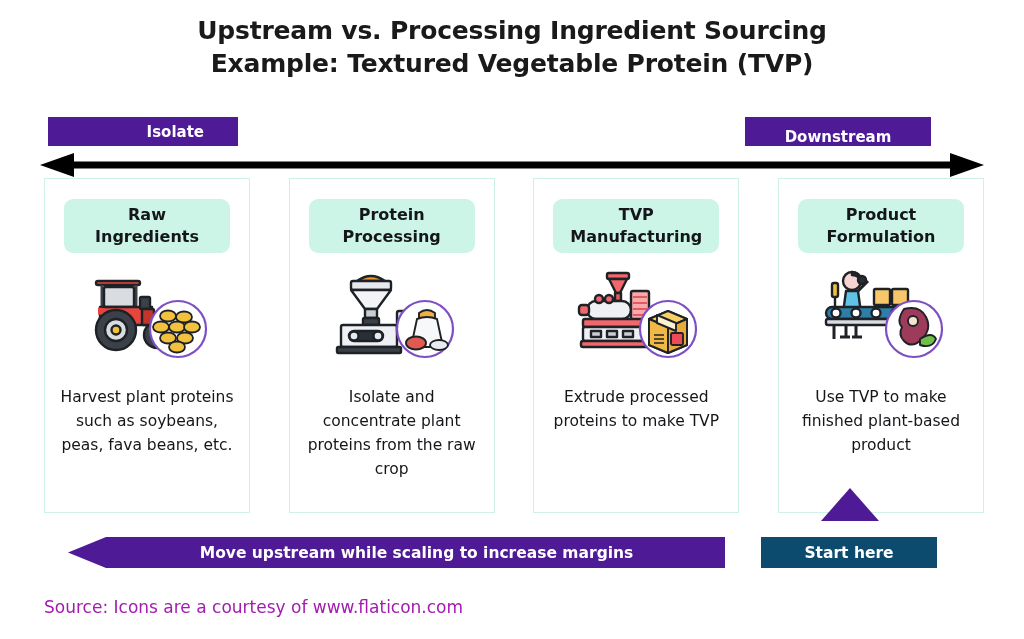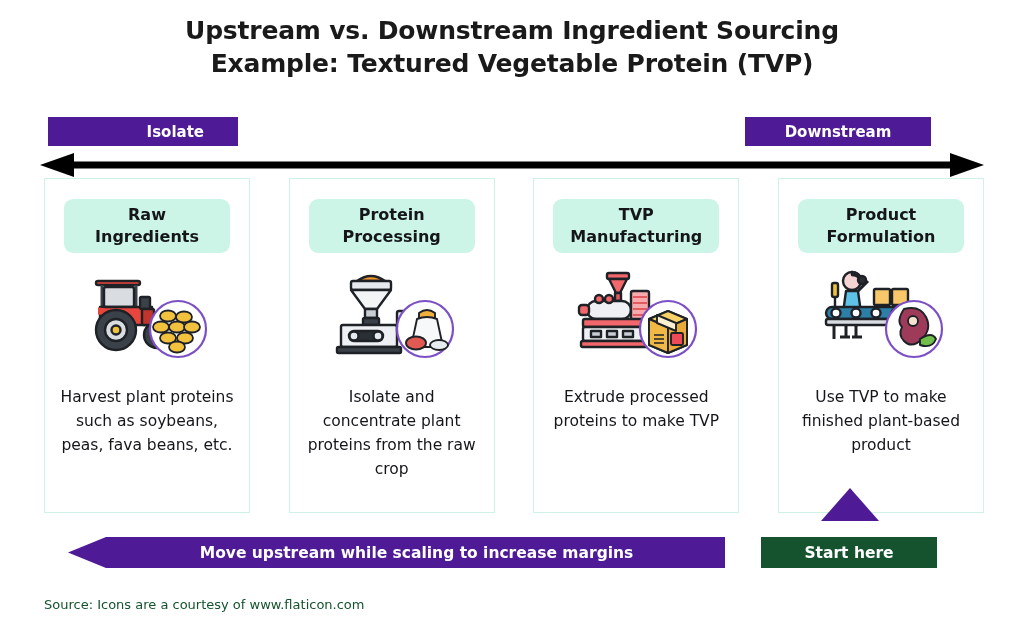--- a/index.html
+++ b/index.html
@@ -49,20 +49,21 @@
     height: 29px;
     justify-content: flex-end;
     padding-right: 34px;
   }
   #badge-downstream {
     left: 745px;
     top: 117px;
     width: 186px;
     height: 29px;
     justify-content: center;
+    align-items: flex-end;
   }
 
   
   #axis-arrow {
     position: absolute;
     left: 40px;
     top: 152px;
     width: 944px;
     height: 26px;
   }
@@ -154,43 +155,43 @@
     color: #ffffff;
     font-size: 15.5px;
     font-weight: bold;
   }
   #banner-start {
     position: absolute;
     left: 761px;
     top: 537px;
     width: 176px;
     height: 31px;
-    background: #14532d;
+    background: #0c4a6e;
     display: flex;
     align-items: center;
     justify-content: center;
     color: #ffffff;
     font-size: 15.5px;
     font-weight: bold;
   }
 
   
   #source-note {
     position: absolute;
     left: 44px;
     top: 597px;
-    font-size: 13px;
-    color: #14532d;
+    font-size: 17px;
+    color: #a21caf;
   }
 </style>
 </head>
 <body>
 
 <div id="title-block">
-  <div class="title-line">Upstream vs. Downstream Ingredient Sourcing</div>
+  <div class="title-line">Upstream vs. Processing Ingredient Sourcing</div>
   <div class="title-line">Example: Textured Vegetable Protein (TVP)</div>
 </div>
 
 <div class="badge" id="badge-upstream">
   <span>Isolate</span>
 </div>
 <div class="badge" id="badge-downstream">
   <span>Downstream</span>
 </div>
 

